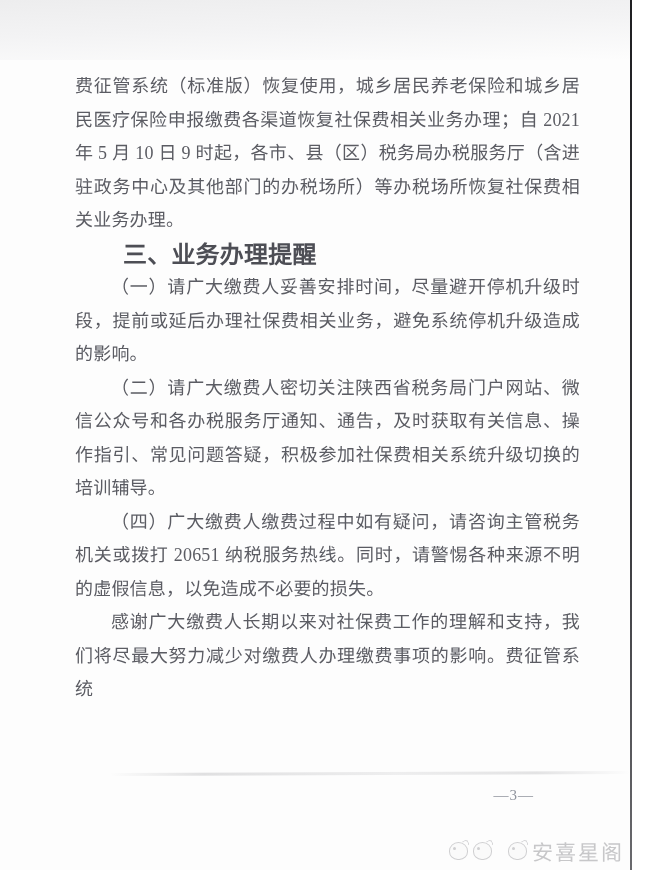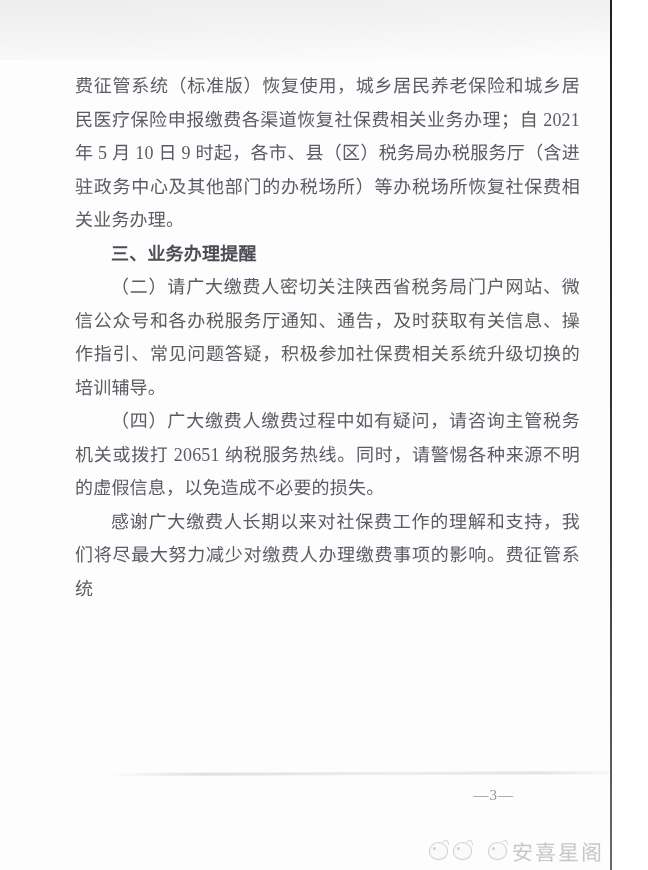--- a/index.html
+++ b/index.html
@@ -4,24 +4,23 @@
 <style>
   html, body { margin: 0; padding: 0; }
   body {
     width: 648px; height: 870px;
     background: #ffffff;
     font-family: "Liberation Serif", "DejaVu Serif", serif;
     overflow: hidden;
   }
   .scan-page {
     position: relative;
-    width: 568px; height: 870px;
+    width: 632px; height: 870px;
     background: #fdfdfd;
     overflow: hidden;
-    padding-left: 44px;
   }
   
   .scan-top-shade {
     position: absolute; left: 0; top: 0; right: 0; height: 60px;
     background: linear-gradient(178deg, #ededee 0%, #f3f3f4 45%, #fdfdfd 100%);
     pointer-events: none;
   }
   
   .scan-edge-line {
     position: absolute; top: 0; right: 0; width: 2px; height: 870px;
@@ -43,21 +42,21 @@
     text-align: justify;
     text-justify: inter-ideograph;
     letter-spacing: 0.2px;
   }
   .para { margin: 0; text-indent: 2em; }
   .para-continued { margin: 0; text-indent: 0; }
   .heading {
     margin: 0; text-indent: 2em;
     font-family: "Liberation Sans", "DejaVu Sans", sans-serif;
     font-weight: bold;
-    font-size: 18px;
+    font-size: 24px;
     color: #4d4e55;
   }
   .page-number {
     position: absolute;
     top: 787px; right: 98px;
     font-size: 15px;
     color: #8f939c;
     letter-spacing: 1px;
     font-family: "Liberation Serif", "DejaVu Serif", serif;
   }
@@ -104,20 +103,21 @@
 
 <div class="scan-page">
 
   <div class="scan-top-shade"></div>
 
   <div class="doc-body">
     <p class="para-continued">费征管系统（标准版）恢复使用，城乡居民养老保险和城乡居民医疗保险申报缴费各渠道恢复社保费相关业务办理；自 2021 年 5 月 10 日 9 时起，各市、县（区）税务局办税服务厅（含进驻政务中心及其他部门的办税场所）等办税场所恢复社保费相关业务办理。</p>
 
     <p class="heading">三、业务办理提醒</p>
 
+    <p class="para">（一）请广大缴费人妥善安排时间，尽量避开停机升级时段，提前或延后办理社保费相关业务，避免系统停机升级造成的影响。</p>
 
     <p class="para">（二）请广大缴费人密切关注陕西省税务局门户网站、微信公众号和各办税服务厅通知、通告，及时获取有关信息、操作指引、常见问题答疑，积极参加社保费相关系统升级切换的培训辅导。</p>
 
 
     <p class="para">（四）广大缴费人缴费过程中如有疑问，请咨询主管税务机关或拨打 20651 纳税服务热线。同时，请警惕各种来源不明的虚假信息，以免造成不必要的损失。</p>
 
     <p class="para">感谢广大缴费人长期以来对社保费工作的理解和支持，我们将尽最大努力减少对缴费人办理缴费事项的影响。费征管系统</p>
   </div>
 
   <div class="scan-smudge"></div>

